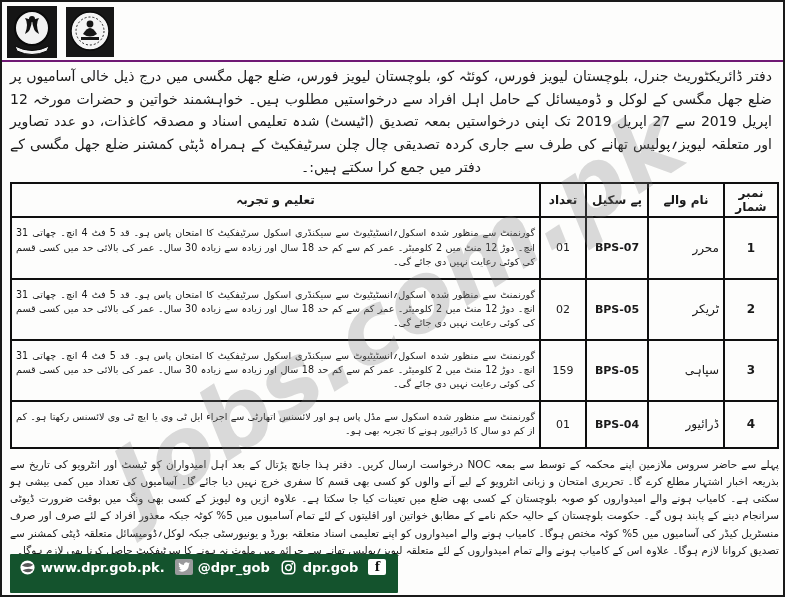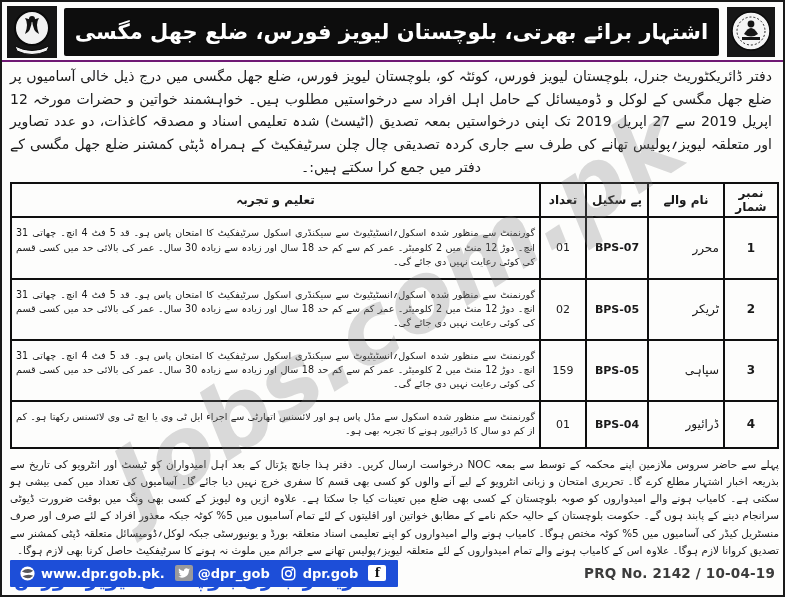--- a/index.html
+++ b/index.html
@@ -63,23 +63,23 @@
     font-size:20px;font-weight:bold;color:#1d4ed8;
     padding:6px 10px 4px 12px;
   }
   
   .footer{
     position:absolute;left:0;right:0;bottom:0;
     height:34px;display:flex;align-items:center;
     padding:0 8px 5px 8px;box-sizing:content-box;
   }
   .social-bar{
-    background:#1d4ed8;color:#fff;height:27px;
+    background:#14532d;color:#fff;height:27px;
     display:flex;align-items:center;gap:10px;
-    padding:0 12px 0 8px;flex:0 0 auto;border-radius:1px;
+    padding:0 12px 12px 8px;flex:0 0 auto;border-radius:1px;
   }
   .social-item{display:flex;align-items:center;gap:5px;}
   .social-item .lbl{font-size:13px;font-weight:bold;white-space:nowrap;}
   .iconbox{
     width:18px;height:16px;background:#9a9a9c;border-radius:2px;
     display:flex;align-items:center;justify-content:center;flex:0 0 auto;
   }
   .iconplain{width:18px;height:18px;display:flex;align-items:center;justify-content:center;flex:0 0 auto;}
   .fb{background:#ffffff;color:#111;font-weight:bold;font-size:12px;font-family:"DejaVu Serif",serif;}
   .prq{
@@ -106,23 +106,20 @@
   <div class="header">
     <div class="logo">
       <svg width="50" height="52" viewBox="0 0 50 52">
         <rect x="0" y="0" width="50" height="52" fill="#151515"></rect>
         <circle cx="25" cy="22" r="17" fill="#f2f2f2" stroke="#0a0a0a" stroke-width="2"></circle>
         <path d="M18 12 q4 6 0 16 q6 -2 7 -14 z" fill="#111"></path>
         <path d="M32 12 q-4 6 0 16 q-6 -2 -7 -14 z" fill="#111"></path>
         <circle cx="25" cy="13" r="3" fill="#111"></circle>
         <path d="M8 40 q17 9 34 0 l-2 5 q-15 7 -30 0 z" fill="#f2f2f2" stroke="#0a0a0a" stroke-width="1"></path>
       </svg>
-    </div>
-    <div class="titlebar">
-      <span class="t">اشتہار برائے بھرتی، بلوچستان لیویز فورس، ضلع جھل مگسی</span>
     </div>
     <div class="logo">
       <svg width="48" height="50" viewBox="0 0 48 50">
         <rect x="0" y="0" width="48" height="50" fill="#171717"></rect>
         <circle cx="24" cy="24" r="19" fill="#f5f5f5" stroke="#0a0a0a" stroke-width="1.5"></circle>
         <circle cx="24" cy="24" r="14" fill="none" stroke="#222" stroke-width="1" stroke-dasharray="2 2"></circle>
         <path d="M17 27 q7 -12 14 0 q-7 5 -14 0 z" fill="#161616"></path>
         <circle cx="24" cy="17" r="3.4" fill="#161616"></circle>
         <rect x="15" y="30" width="18" height="3" fill="#161616"></rect>
       </svg>
@@ -211,16 +208,15 @@
             <circle cx="12" cy="12" r="4.6" fill="none" stroke="#ffffff" stroke-width="2.4"></circle>
             <circle cx="18" cy="6" r="1.6" fill="#ffffff"></circle>
           </svg>
         </span>
         <span class="lbl">dpr.gob</span>
       </div>
       <div class="social-item">
         <span class="iconbox fb">f</span>
       </div>
     </div>
-    <div class="prq">PRQ No. 2142 / 10-04-19</div>
   </div>
 
 </div>
 
 </body></html>

